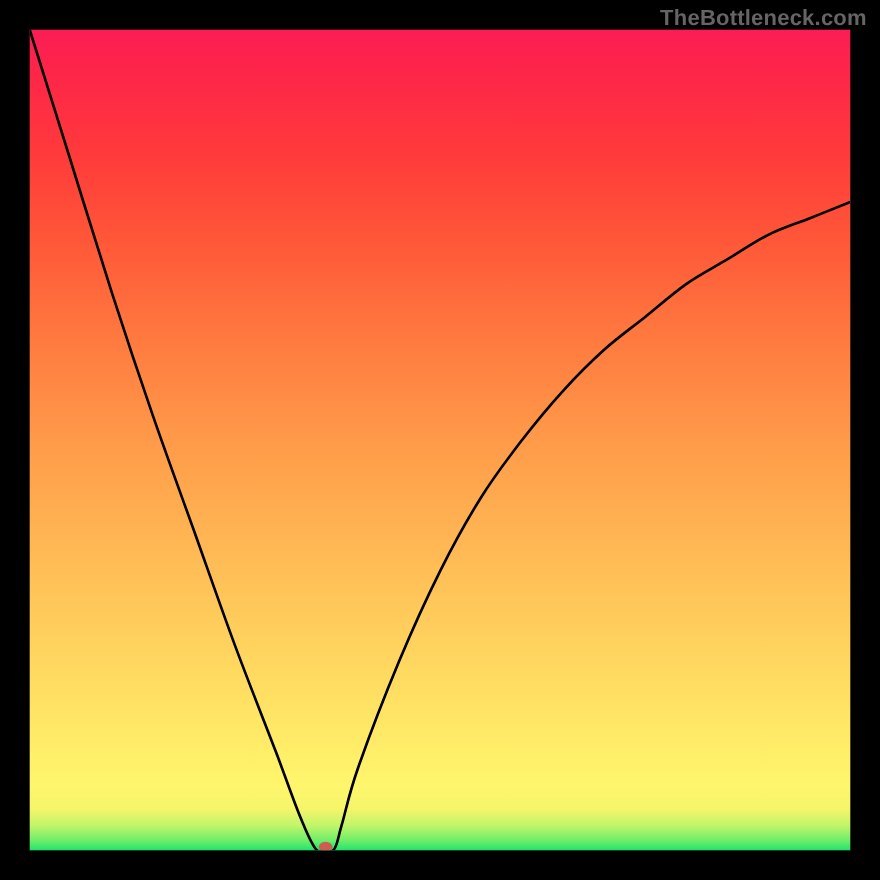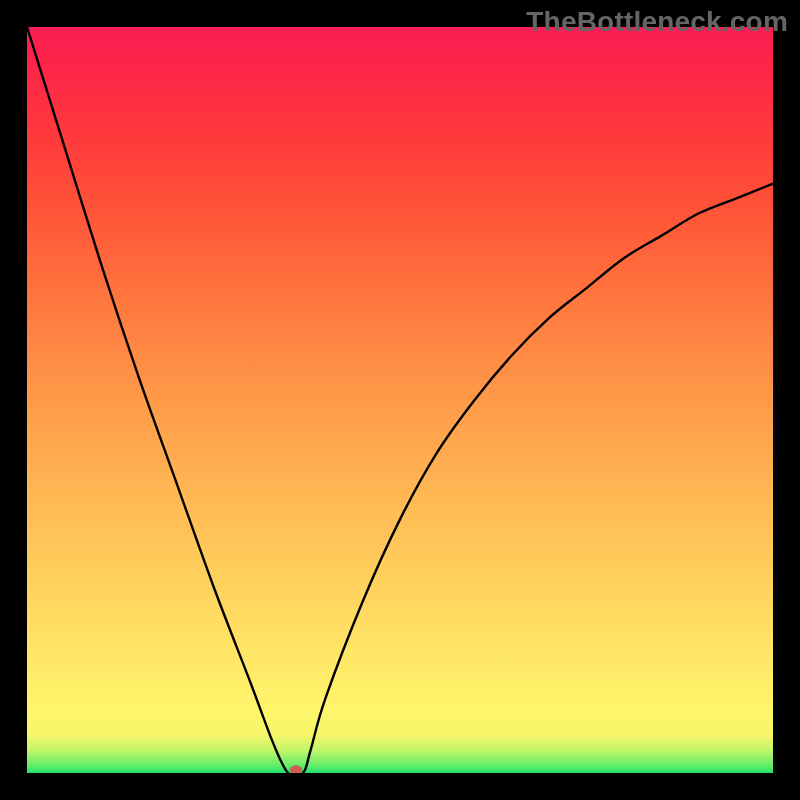--- a/index.html
+++ b/index.html
@@ -14,21 +14,21 @@
   .frame {
     position: relative;
     width: 800px;
     height: 800px;
     background: #000;
   }
   .watermark {
     position: absolute;
     top: 6px;
     right: 12px;
-    font-size: 28px;
+    font-size: 20px;
     font-weight: 600;
     color: #656565;
     letter-spacing: 0.2px;
     z-index: 10;
   }
   .plot-area {
     position: absolute;
     left: 27px;
     top: 27px;
     width: 746px;

